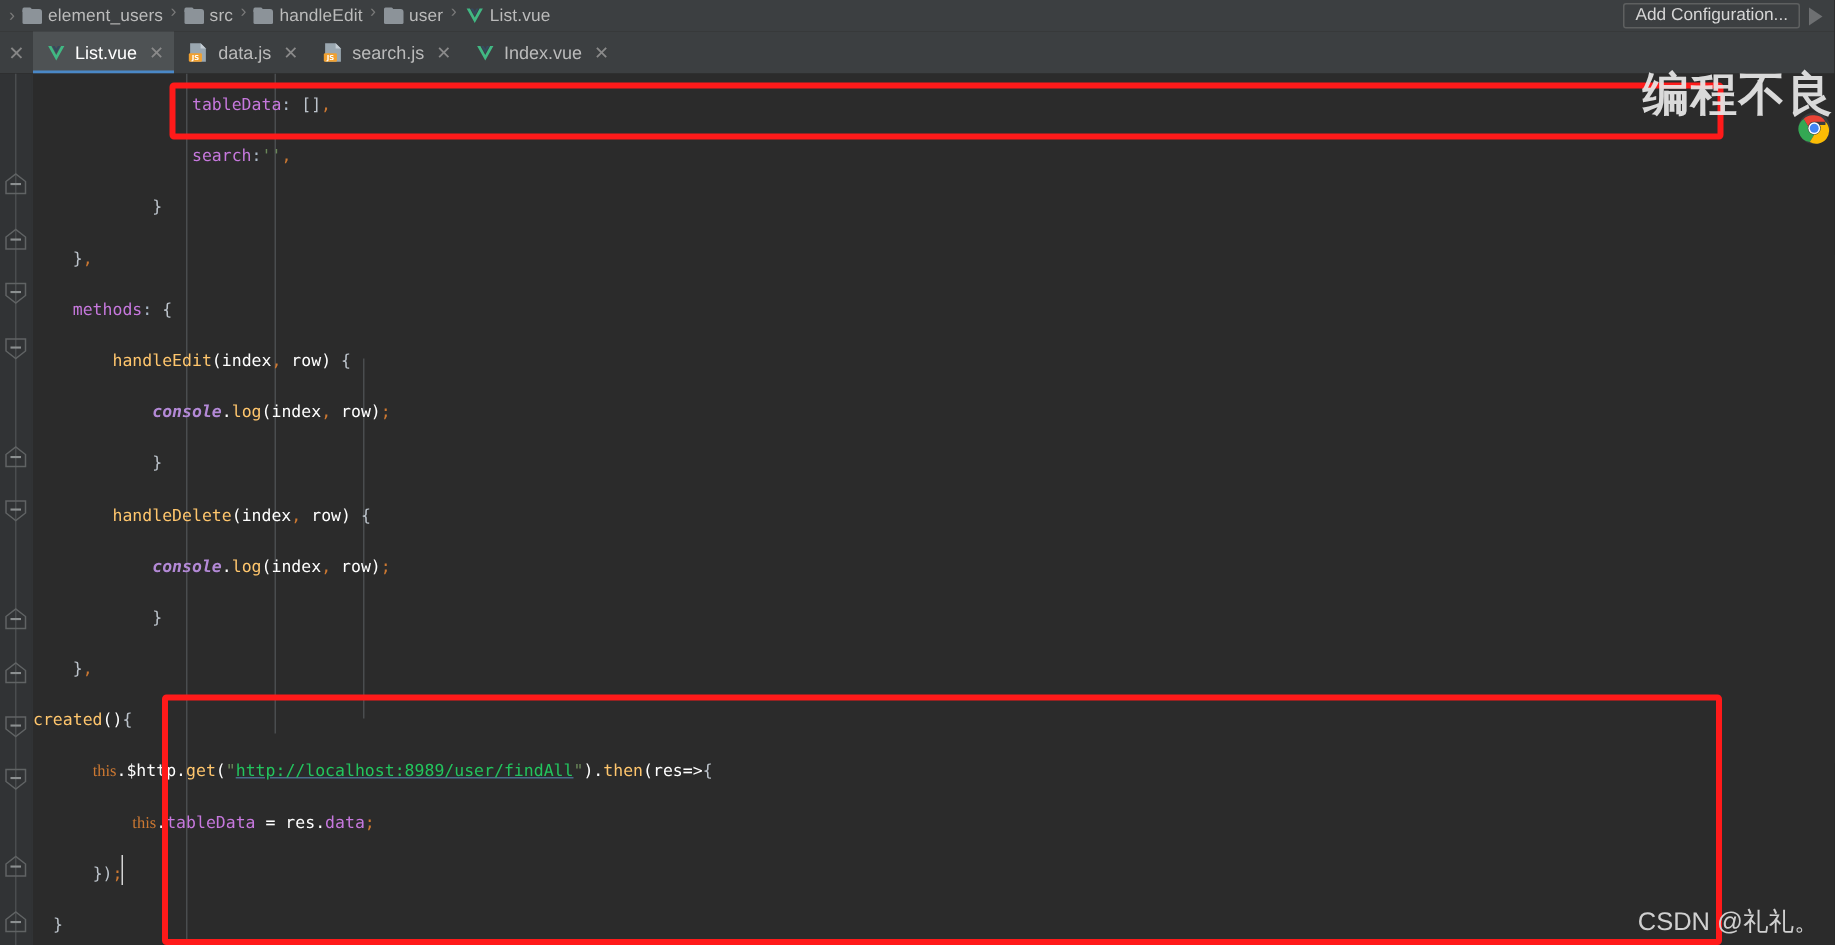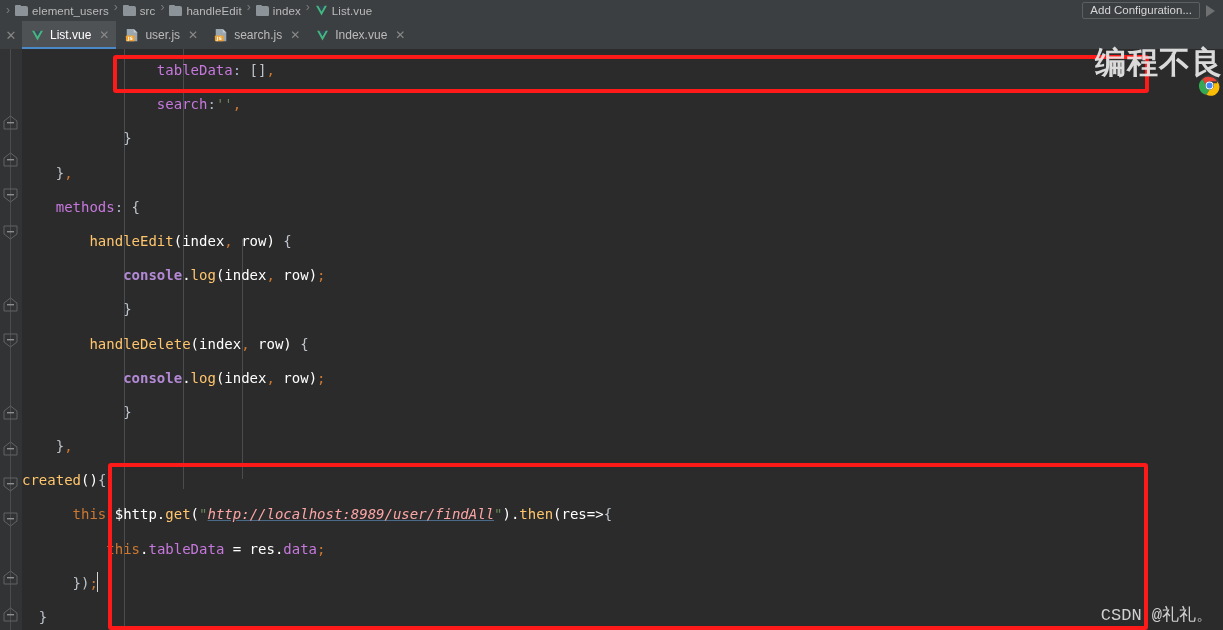--- a/index.html
+++ b/index.html
@@ -124,43 +124,43 @@
   .fold {
     position: absolute; left: 2px;
     width: 17px; height: 15px;
   }
   .fold svg { display: block; }
 
   .code {
     position: absolute; left: 22px; top: 0;
     width: 1201px; height: 545px;
     font-family: "DejaVu Sans Mono", "Liberation Mono", monospace;
-    font-size: 14px;
+    font-size: 11px;
     line-height: 34.2px;
     color: #a9b7c6;
     white-space: pre;
     padding-top: 4px;
   }
   .ln { height: 34.2px; display: block; }
 
   
   .iguide {
     position: absolute; top: 0; width: 1px; background: #4a4d4f;
   }
 
   
   .c-prop   { color: #c678dd; }
   .c-fn     { color: #ffc66d; }
-  .c-kw     { color: #cc7832; }
+  .c-kw     { color: #cc7832; font-family: Liberation Serif, serif; }
   .c-str    { color: #6a8759; }
   .c-punc   { color: #a9b7c6; }
   .c-sep    { color: #cc7832; }
   .c-default{ color: #ffffff; }
-  .c-console{ color: #b389d6; font-weight: bold; }
-  .c-url    { color: #fca5a5; text-decoration: underline; text-decoration-color: #4a6a8a; font-style: italic; }
+  .c-console{ color: #b389d6; font-weight: bold; font-style: italic; }
+  .c-url    { color: #22c55e; text-decoration: underline; text-decoration-color: #4a6a8a; }
   .c-brace  { color: #bcc3cb; }
 
   .caret {
     display: inline-block; width: 1px; height: 20px;
     background: #d4d4d4; vertical-align: -4px;
     margin-left: -1px;
   }
 
   
   .annot {
@@ -176,21 +176,21 @@
     font-size: 31px; font-weight: bold;
     color: #e9e9e9;
     letter-spacing: 1px;
     opacity: .92;
     font-family: Liberation Mono, monospace;
     white-space: nowrap;
   }
   .wm-bottom {
     position: absolute; right: 10px; bottom: 4px;
     font-size: 17px; color: #d0d0d0;
-    font-family: Liberation Mono, monospace;
+    font-family: Liberation Sans, sans-serif;
     white-space: nowrap;
   }
   .chrome-icon {
     position: absolute; right: 2px; top: 74px;
     width: 23px; height: 23px;
   }
 </style>
 </head>
 <body>
 
@@ -217,21 +217,21 @@
           <span style="display: inline-flex; align-items: center;">
             <span class="ico-folder"></span>
           </span>
           <span class="crumb-label">handleEdit</span>
         </div>
         <span class="crumb-sep">›</span>
         <div class="crumb">
           <span style="display: inline-flex; align-items: center;">
             <span class="ico-folder"></span>
           </span>
-          <span class="crumb-label">index</span>
+          <span class="crumb-label">user</span>
         </div>
         <span class="crumb-sep">›</span>
         <div class="crumb">
           <span style="display: inline-flex; align-items: center;">
             <svg viewBox="0 0 24 24" width="13" height="13">
               <path d="M2 3h4l6 11 6-11h4L12 21z" fill="#41b883"></path>
               <path d="M7 3h3l2 3.5L14 3h3l-5 9z" fill="#35495e"></path>
             </svg>
           </span>
           <span class="crumb-label">List.vue</span>
@@ -259,21 +259,21 @@
         </div>
         <div class="tab">
           <span style="display: inline-flex; align-items: center;">
             <span class="ico-js"><svg viewBox="0 0 16 16" width="14" height="14">
                 <path d="M2 1h8l4 4v10H2z" fill="#9aa7b0"></path>
                 <path d="M10 1l4 4h-4z" fill="#c3ccd3"></path>
                 <rect x="1" y="8.5" width="10" height="6.5" rx="1" fill="#f0a030"></rect>
                 <text x="6" y="13.6" font-size="5.2" font-family="DejaVu Sans, sans-serif" font-weight="bold" fill="#ffffff" text-anchor="middle">JS</text>
               </svg></span>
           </span>
-          <span>user.js</span>
+          <span>data.js</span>
           <span class="x">✕</span>
         </div>
         <div class="tab">
           <span style="display: inline-flex; align-items: center;">
             <span class="ico-js"><svg viewBox="0 0 16 16" width="14" height="14">
                 <path d="M2 1h8l4 4v10H2z" fill="#9aa7b0"></path>
                 <path d="M10 1l4 4h-4z" fill="#c3ccd3"></path>
                 <rect x="1" y="8.5" width="10" height="6.5" rx="1" fill="#f0a030"></rect>
                 <text x="6" y="13.6" font-size="5.2" font-family="DejaVu Sans, sans-serif" font-weight="bold" fill="#ffffff" text-anchor="middle">JS</text>
               </svg></span>

